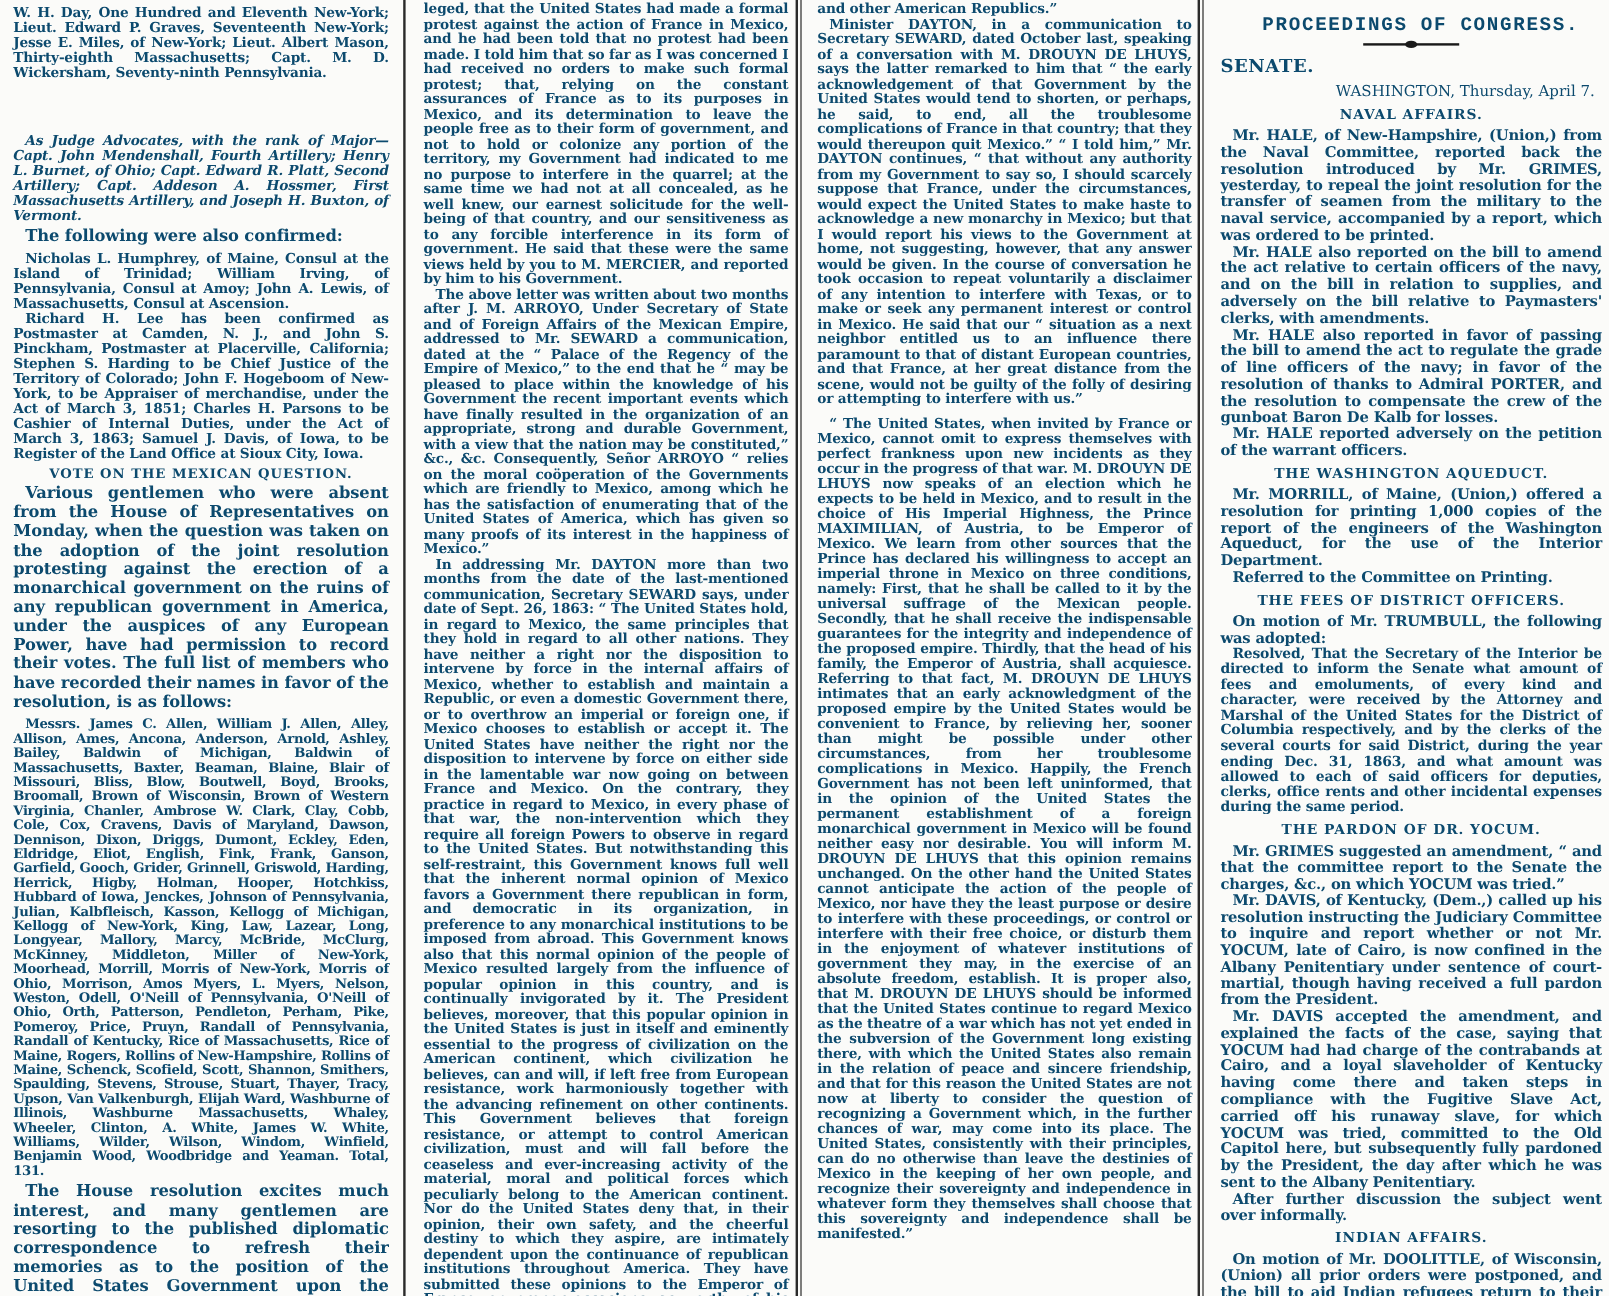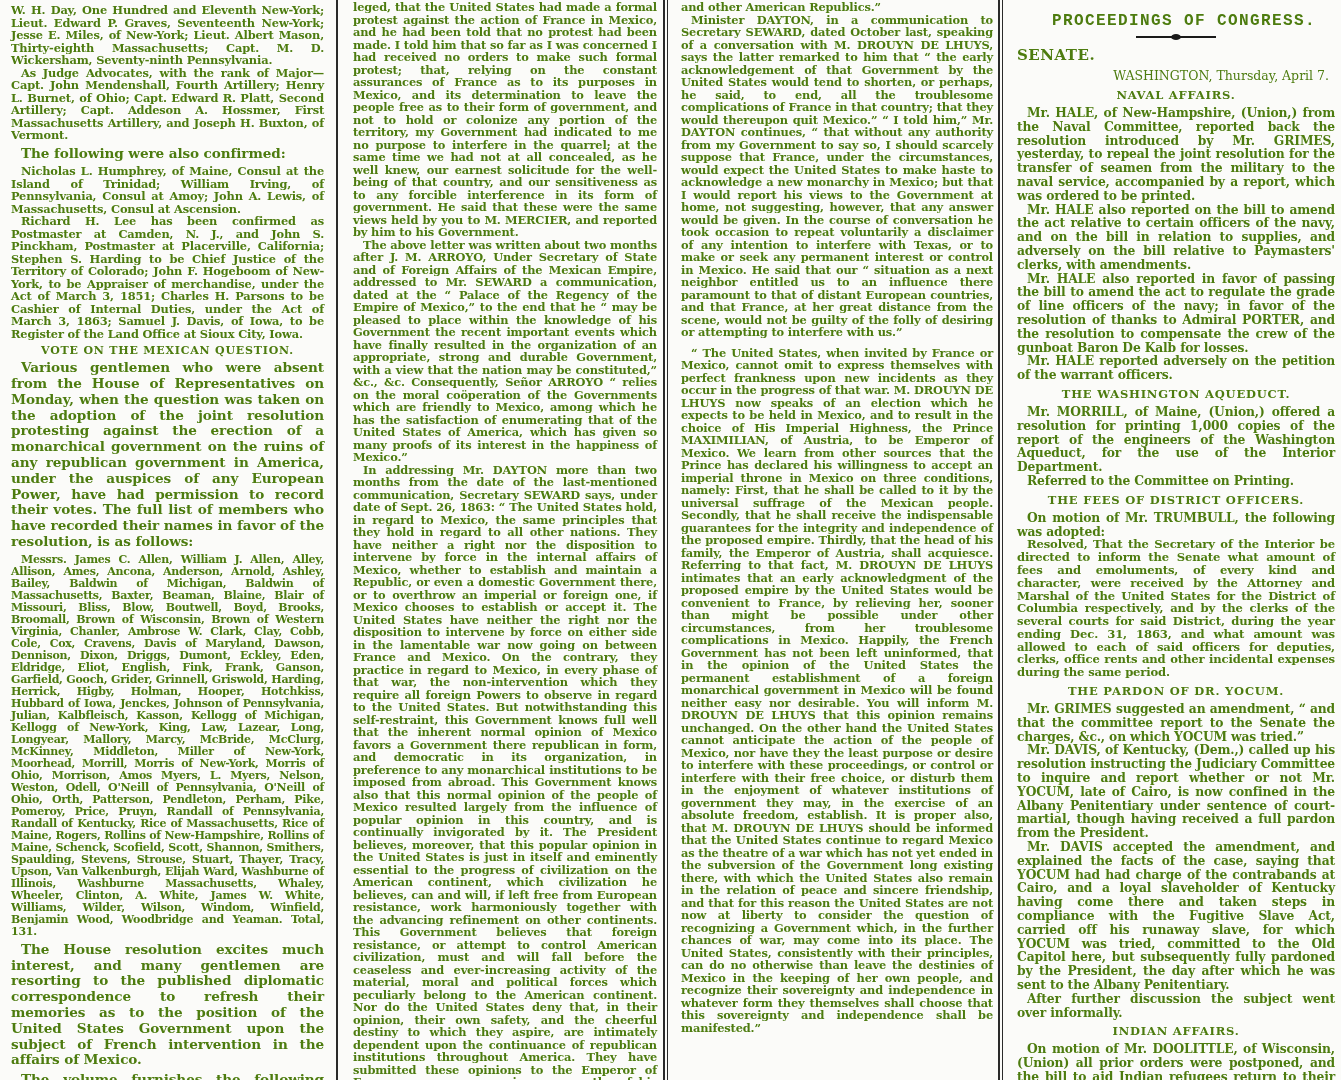--- a/index.html
+++ b/index.html
@@ -1,19 +1,19 @@
 <!DOCTYPE html>
 <html><head>
 <meta charset="utf-8">
 <style>
   html, body { margin: 0; padding: 0; background: #ffffff; }
   body { width: 1341px; height: 1080px; overflow: hidden; position: relative; }
   .page {
     position: absolute; left: 0; top: 0; width: 1341px; height: 1080px;
-    background: #fbfbf9; color: #4d7c0f;
+    background: #fbfbf9; color: #0c4a6e;
     font-family: "DejaVu Serif", serif;
   }
   .col {
     position: absolute; top: 0; height: 1080px; overflow: hidden;
     box-sizing: border-box;
   }
   .col1 { left: 0; width: 338px; padding: 4px 14px 0 11px; }
   .col2 { left: 340px; width: 325px; padding: 1px 8px 0 13px; }
   .col3 { left: 667px; width: 330px; padding: 1px 4px 0 14px; }
   .col4 { left: 1003px; width: 338px; padding: 8px 6px 0 14px; }
@@ -49,21 +49,21 @@
   .dateline { text-align: right; font-size: 12.5px; font-weight: normal; margin: 4px 6px 2px 0; }
   .gap { height: 4px; }
 </style>
 </head>
 <body>
 
 <div class="page">
 
   <div class="col col1">
     <p class="noindent">W. H. Day, One Hundred and Eleventh New-York; Lieut. Edward P. Graves, Seventeenth New-York; Jesse E. Miles, of New-York; Lieut. Albert Mason, Thirty-eighth Massachusetts; Capt. M. D. Wickersham, Seventy-ninth Pennsylvania.</p>
-    <p style="">As Judge Advocates, with the rank of Major—Capt. John Mendenshall, Fourth Artillery; Henry L. Burnet, of Ohio; Capt. Edward R. Platt, Second Artillery; Capt. Addeson A. Hossmer, First Massachusetts Artillery, and Joseph H. Buxton, of Vermont.</p>
+    <p style="font-style: italic; margin-top: 44px;">As Judge Advocates, with the rank of Major—Capt. John Mendenshall, Fourth Artillery; Henry L. Burnet, of Ohio; Capt. Edward R. Platt, Second Artillery; Capt. Addeson A. Hossmer, First Massachusetts Artillery, and Joseph H. Buxton, of Vermont.</p>
     <div class="gap"></div>
     <p class="lead">The following were also confirmed:</p>
     <div class="gap"></div>
     <p>Nicholas L. Humphrey, of Maine, Consul at the Island of Trinidad; William Irving, of Pennsylvania, Consul at Amoy; John A. Lewis, of Massachusetts, Consul at Ascension.</p>
     <p>Richard H. Lee has been confirmed as Postmaster at Camden, N. J., and John S. Pinckham, Postmaster at Placerville, California; Stephen S. Harding to be Chief Justice of the Territory of Colorado; John F. Hogeboom of New-York, to be Appraiser of merchandise, under the Act of March 3, 1851; Charles H. Parsons to be Cashier of Internal Duties, under the Act of March 3, 1863; Samuel J. Davis, of Iowa, to be Register of the Land Office at Sioux City, Iowa.</p>
     <h3>VOTE ON THE MEXICAN QUESTION.</h3>
     <p class="lead">Various gentlemen who were absent from the House of Representatives on Monday, when the question was taken on the adoption of the joint resolution protesting against the erection of a monarchical government on the ruins of any republican government in America, under the auspices of any European Power, have had permission to record their votes. The full list of members who have recorded their names in favor of the resolution, is as follows:</p>
     <div class="gap"></div>
     <p class="list">Messrs. James C. Allen, William J. Allen, Alley, Allison, Ames, Ancona, Anderson, Arnold, Ashley, Bailey, Baldwin of Michigan, Baldwin of Massachusetts, Baxter, Beaman, Blaine, Blair of Missouri, Bliss, Blow, Boutwell, Boyd, Brooks, Broomall, Brown of Wisconsin, Brown of Western Virginia, Chanler, Ambrose W. Clark, Clay, Cobb, Cole, Cox, Cravens, Davis of Maryland, Dawson, Dennison, Dixon, Driggs, Dumont, Eckley, Eden, Eldridge, Eliot, English, Fink, Frank, Ganson, Garfield, Gooch, Grider, Grinnell, Griswold, Harding, Herrick, Higby, Holman, Hooper, Hotchkiss, Hubbard of Iowa, Jenckes, Johnson of Pennsylvania, Julian, Kalbfleisch, Kasson, Kellogg of Michigan, Kellogg of New-York, King, Law, Lazear, Long, Longyear, Mallory, Marcy, McBride, McClurg, McKinney, Middleton, Miller of New-York, Moorhead, Morrill, Morris of New-York, Morris of Ohio, Morrison, Amos Myers, L. Myers, Nelson, Weston, Odell, O'Neill of Pennsylvania, O'Neill of Ohio, Orth, Patterson, Pendleton, Perham, Pike, Pomeroy, Price, Pruyn, Randall of Pennsylvania, Randall of Kentucky, Rice of Massachusetts, Rice of Maine, Rogers, Rollins of New-Hampshire, Rollins of Maine, Schenck, Scofield, Scott, Shannon, Smithers, Spaulding, Stevens, Strouse, Stuart, Thayer, Tracy, Upson, Van Valkenburgh, Elijah Ward, Washburne of Illinois, Washburne Massachusetts, Whaley, Wheeler, Clinton, A. White, James W. White, Williams, Wilder, Wilson, Windom, Winfield, Benjamin Wood, Woodbridge and Yeaman. Total, 131.</p>
     <div class="gap"></div>

